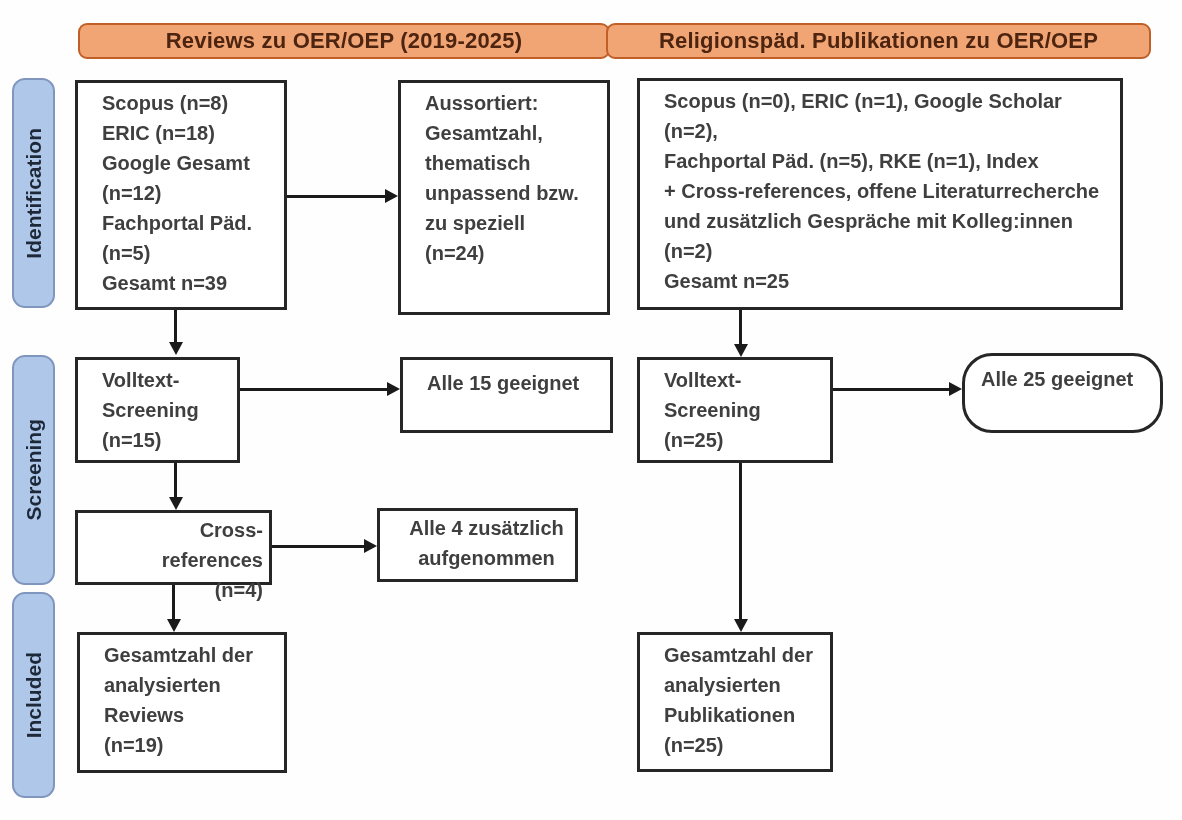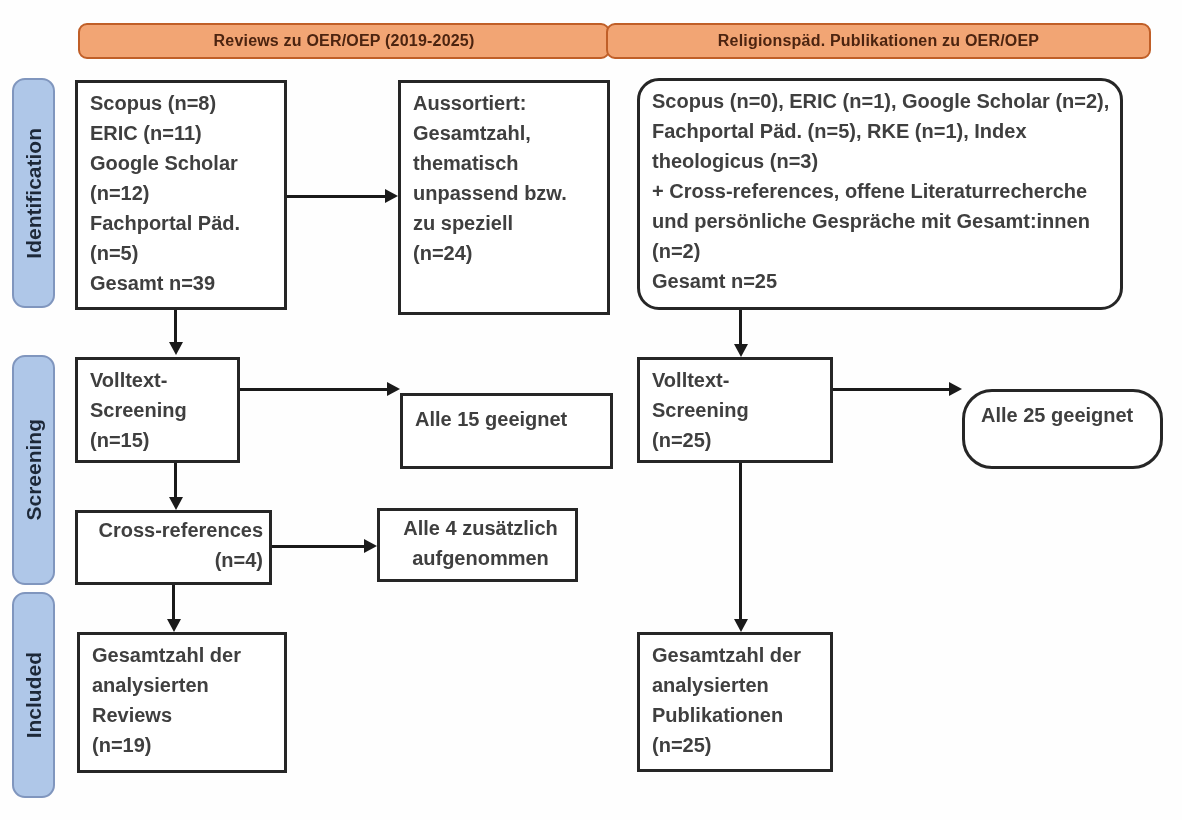--- a/index.html
+++ b/index.html
@@ -11,21 +11,21 @@
     font-family: "Liberation Sans", sans-serif;
     overflow: hidden;
   }
   .hdr {
     position: absolute;
     background: #F2A574;
     border: 2px solid #C05F28;
     border-radius: 9px;
     color: #4C2410;
     font-weight: bold;
-    font-size: 16px;
+    font-size: 22px;
     display: flex;
     align-items: center;
     justify-content: center;
     box-sizing: border-box;
     letter-spacing: 0.2px;
   }
   .pill {
     position: absolute;
     background: #AFC7E8;
     border: 2px solid #8096BE;
@@ -44,25 +44,25 @@
     white-space: nowrap;
   }
   .box {
     position: absolute;
     background: #ffffff;
     border: 3px solid #262626;
     color: #3f3f3f;
     font-weight: bold;
     font-size: 20px;
     line-height: 30px;
-    padding: 5px 6px 0 12px;
+    padding: 5px 6px 0 24px;
     box-sizing: border-box;
   }
   .pt2 { padding-top: 2px; }
-  .pt8 { padding-top: 8px; margin-top: 36px; }
+  .pt8 { padding-top: 8px; }
   .hline { position: absolute; height: 3px; background: #1a1a1a; }
   .vline { position: absolute; width: 3px; background: #1a1a1a; }
   .head-right {
     position: absolute; width: 0; height: 0;
     border-left: 13px solid #1a1a1a;
     border-top: 7px solid transparent;
     border-bottom: 7px solid transparent;
   }
   .head-down {
     position: absolute; width: 0; height: 0;
@@ -88,22 +88,22 @@
   </div>
   <div class="pill" style="left:12px; top:355px; width:43px; height:230px;">
     <span>Screening</span>
   </div>
   <div class="pill" style="left:12px; top:592px; width:43px; height:206px;">
     <span>Included</span>
   </div>
 
   <div class="box" style="left:75px; top:80px; width:212px; height:230px;">
     <div>Scopus (n=8)</div>
-    <div>ERIC (n=11)</div>
-    <div>Google Scholar</div>
+    <div>ERIC (n=18)</div>
+    <div>Google Gesamt</div>
     <div>(n=12)</div>
     <div>Fachportal Päd.</div>
     <div>(n=5)</div>
     <div>Gesamt n=39</div>
   </div>
 
   <div class="box" style="left:398px; top:80px; width:212px; height:235px;">
     <div>Aussortiert:</div>
     <div>Gesamtzahl,</div>
     <div>thematisch</div>
@@ -132,26 +132,25 @@
     <div>aufgenommen</div>
   </div>
 
   <div class="box" style="left:77px; top:632px; width:210px; height:141px;">
     <div>Gesamtzahl der</div>
     <div>analysierten</div>
     <div>Reviews</div>
     <div>(n=19)</div>
   </div>
 
-  <div class="box" style="left:637px; top:78px; width:486px; height:232px;border-radius:22px;">
+  <div class="box" style="left:637px; top:78px; width:486px; height:232px;">
     <div>Scopus (n=0), ERIC (n=1), Google Scholar (n=2),</div>
     <div>Fachportal Päd. (n=5), RKE (n=1), Index</div>
-    <div>theologicus (n=3)</div>
     <div>+ Cross-references, offene Literaturrecherche</div>
-    <div>und persönliche Gespräche mit Gesamt:innen</div>
+    <div>und zusätzlich Gespräche mit Kolleg:innen</div>
     <div>(n=2)</div>
     <div>Gesamt n=25</div>
   </div>
 
   <div class="box" style="left:637px; top:357px; width:196px; height:106px;">
     <div>Volltext-</div>
     <div>Screening</div>
     <div>(n=25)</div>
   </div>
 

